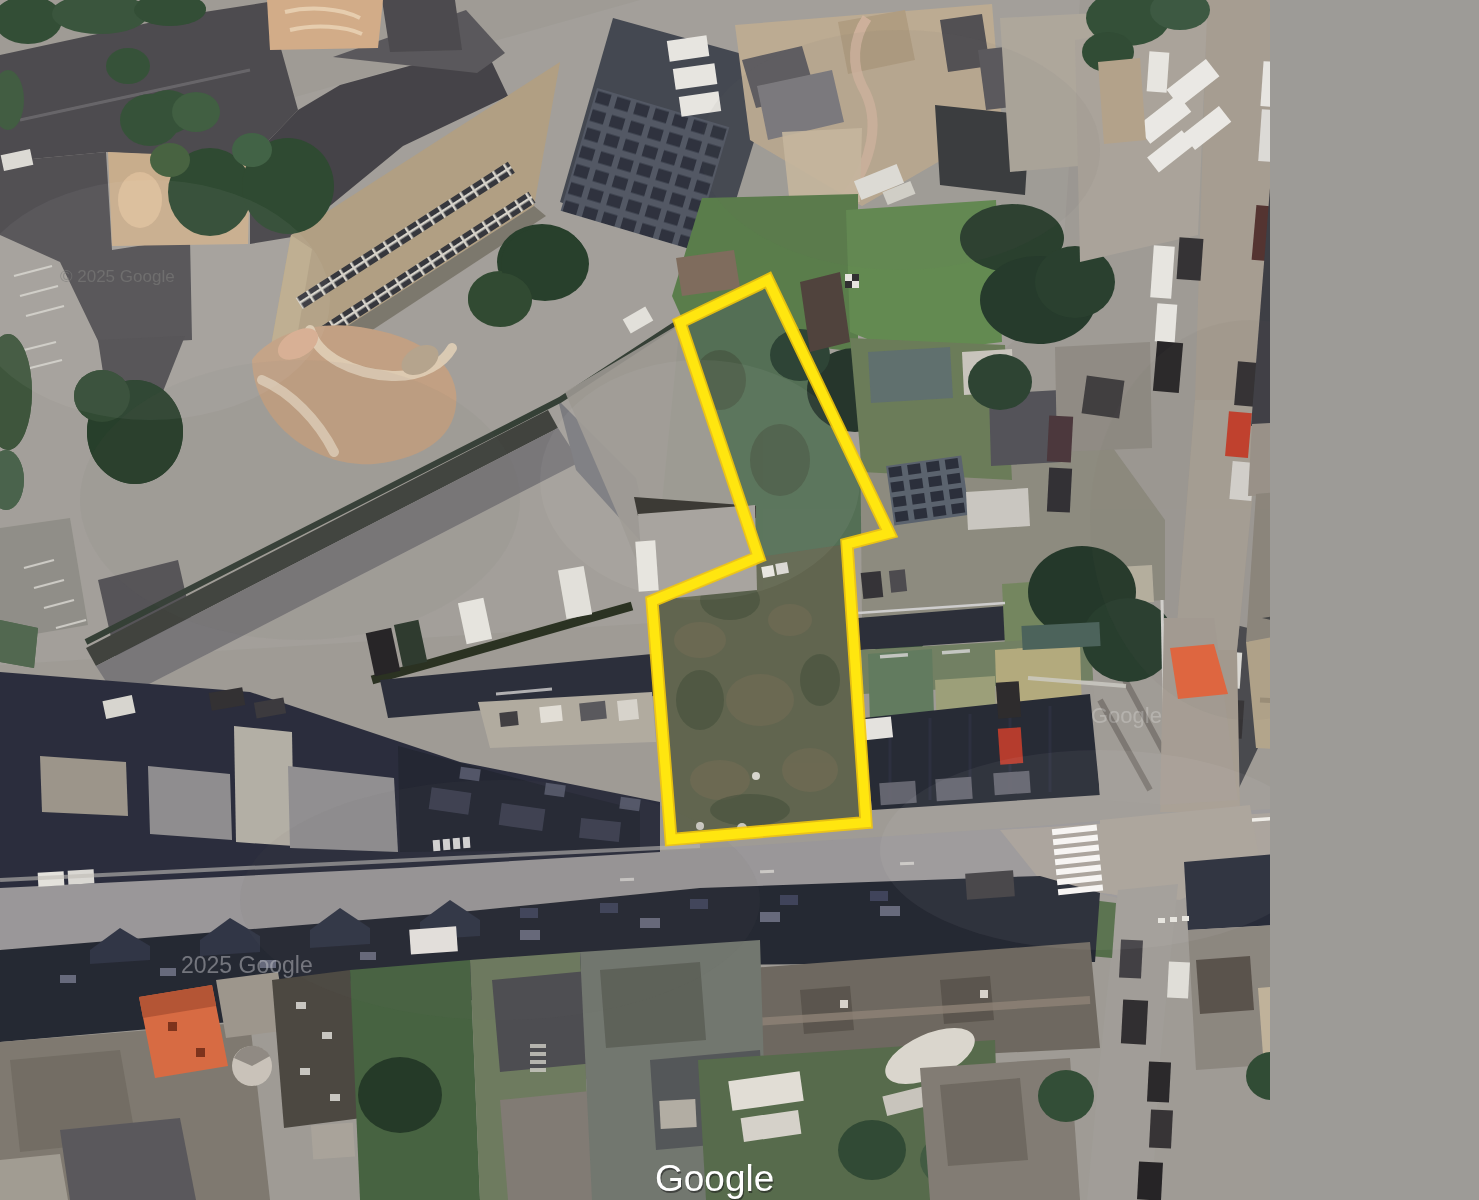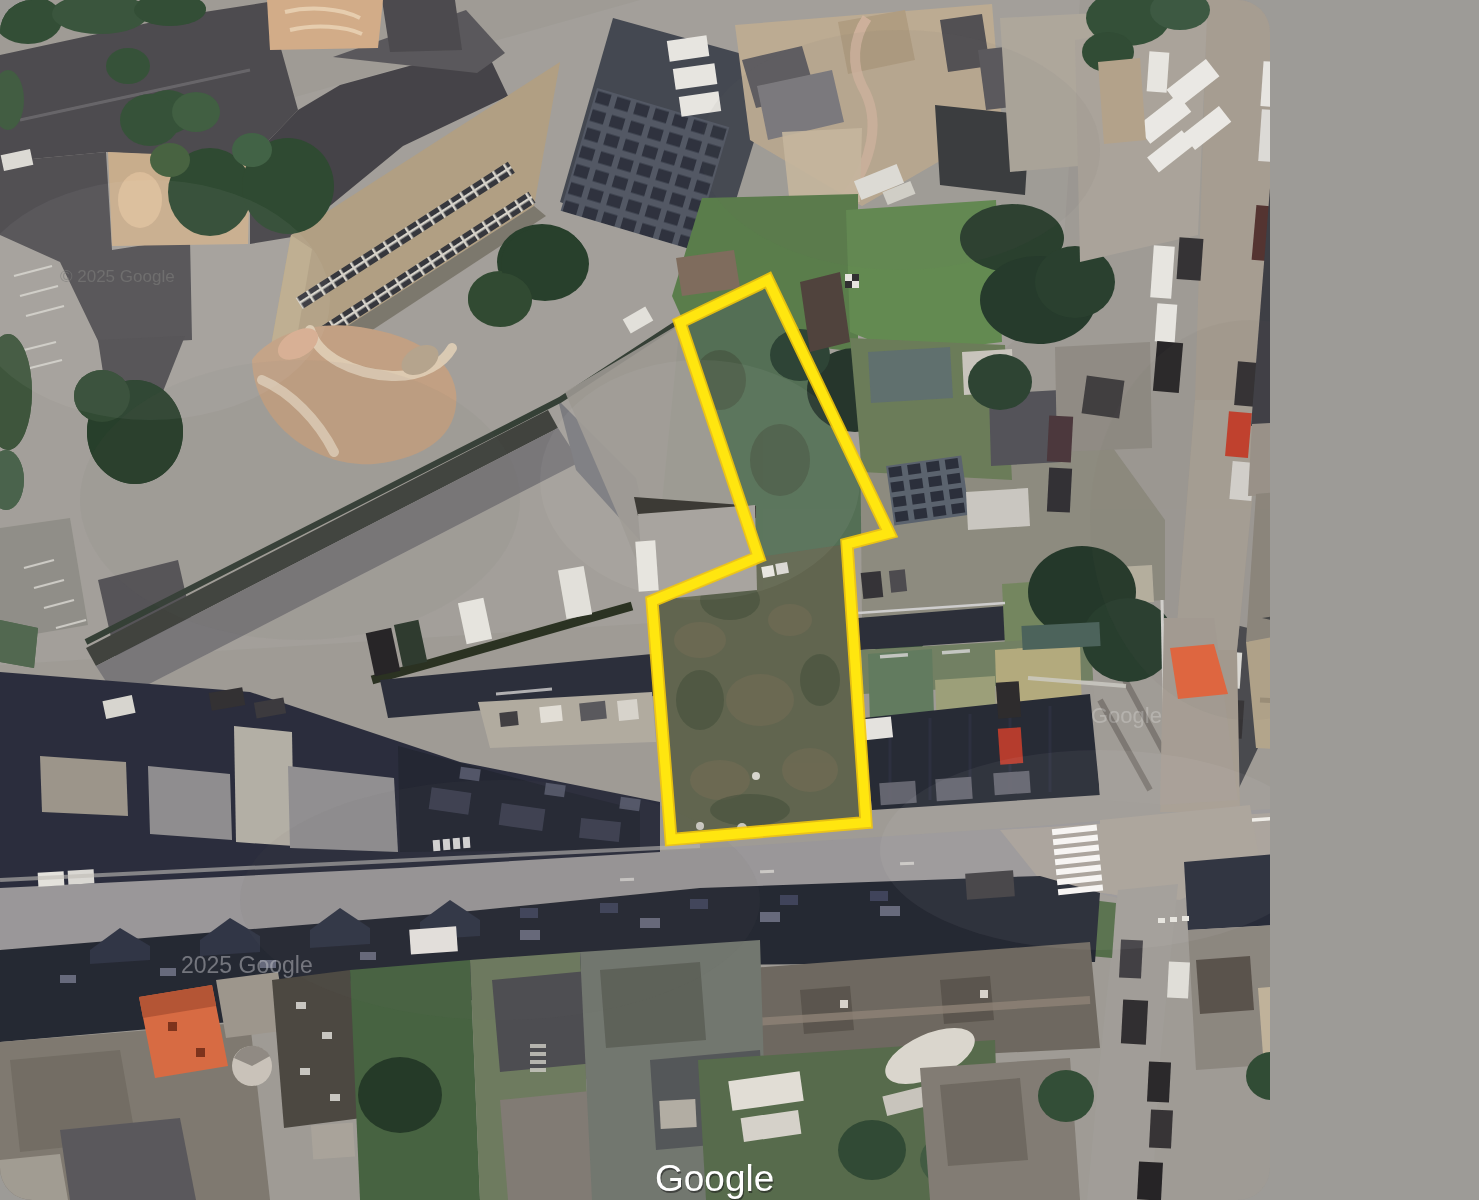--- a/index.html
+++ b/index.html
@@ -1,16 +1,16 @@
 <!DOCTYPE html>
 <html><head>
 <meta charset="utf-8">
 <style>
   html,body{margin:0;padding:0;background:#9d9b97;}
-  .wrap{width:1270px;height:1200px;overflow:hidden;position:relative;font-family:"Liberation Sans", sans-serif;border-radius:32px;}
+  .wrap{width:1270px;height:1200px;overflow:hidden;position:relative;font-family:"Liberation Sans", sans-serif;}
   svg{display:block;}
 </style>
 </head>
 <body>
 <div class="wrap">
 <svg width="1479" height="1200" viewBox="0 0 1479 1200">
 <defs>
   <pattern id="solarstrip" width="13" height="14" patternUnits="userSpaceOnUse">
     <rect width="13" height="14" fill="#d8d6cf"></rect>
     <rect x="1.5" y="1.5" width="10.5" height="11.5" fill="#2f323a"></rect>

